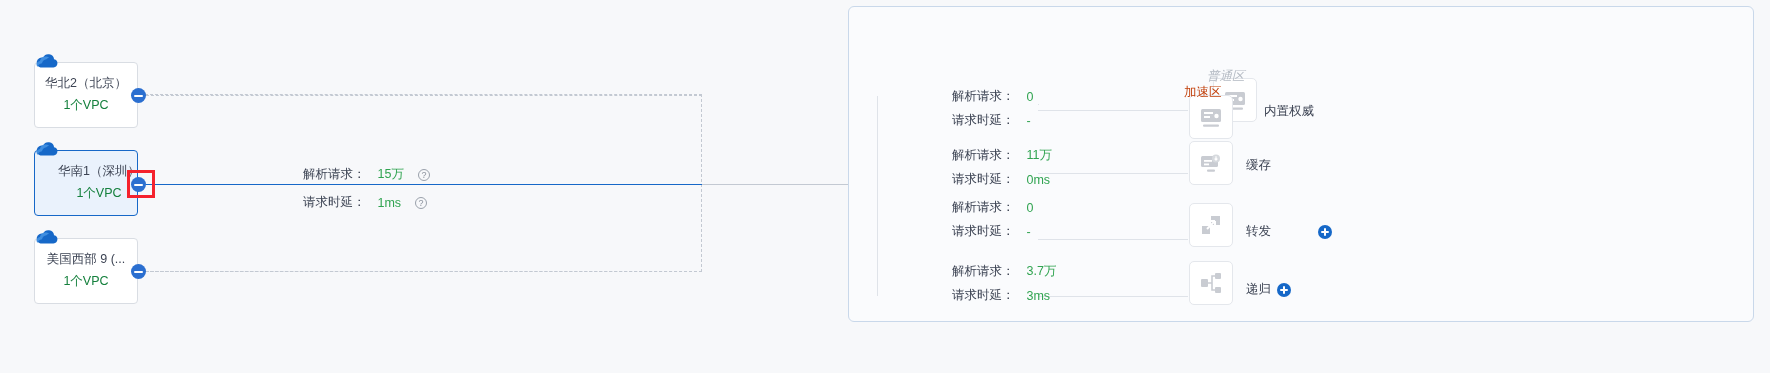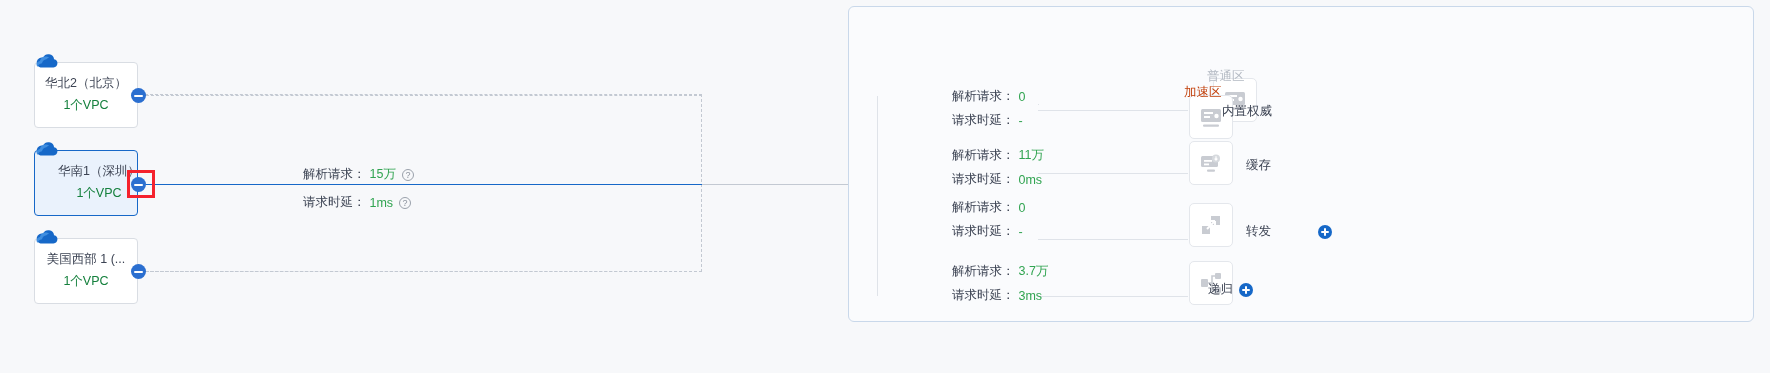--- a/index.html
+++ b/index.html
@@ -96,21 +96,21 @@
 
   
   .metric {
     position: absolute;
     font-size: 12.5px;
     color: #3c4353;
     white-space: nowrap;
     z-index: 7;
     display: flex;
     align-items: center;
-    gap: 4px;
+    gap: 12px;
   }
   .metric .m-key { color: #3c4353; }
   .metric .m-val { color: #31a451; }
   .qmark {
     display: inline-block;
     width: 12px; height: 12px;
     border: 1px solid #9aa1ab;
     border-radius: 50%;
     color: #8b929c;
     font-size: 9px;
@@ -252,21 +252,21 @@
     <span class="m-val">15万</span>
     <span class="qmark">?</span>
   </div>
   <div class="metric" style="left:303px; top:194px;">
     <span class="m-key">请求时延：</span>
     <span class="m-val">1ms</span>
     <span class="qmark">?</span>
   </div>
 
   <div class="region-card" style="left:34px; top:238px;">
-    <span class="r-name">美国西部 1 (...</span>
+    <span class="r-name">美国西部 9 (...</span>
     <span class="r-vpc">1个VPC</span>
   </div>
   <svg class="cloud-badge" style="left:34px; top:228px;" viewBox="0 0 26 20">
     <path d="M6.5 15.5h13a4.2 4.2 0 0 0 .6-8.3A5.8 5.8 0 0 0 9.1 5.6 4.6 4.6 0 0 0 6.5 15.5z" fill="#1668c8"></path>
     <path d="M2.5 12.8c0-2.1 1.5-3.6 3.4-3.8.5-2.6 2.8-4.5 5.6-4.5 1.4 0 2.7.5 3.6 1.3-1.1.2-2 .7-2.7 1.5-2.3.3-4 1.9-4.4 4C5.6 11.6 4 12.9 3.9 14.8A3.1 3.1 0 0 1 2.5 12.8z" fill="#3f8ee0"></path>
   </svg>
   <div class="handle" style="left:131px; top:264px;"></div>
   <div class="dash-h" style="left:146px; top:271px; width:556px;"></div>
 
   <div id="panel"></div>
@@ -285,33 +285,33 @@
 
   <div class="tile behind" style="left:1213px; top:78px;">
     <svg width="26" height="26" viewBox="0 0 26 26">
       <rect x="3" y="5" width="20" height="13" rx="1.5" fill="#c9ccd2"></rect>
       <rect x="6" y="8" width="9" height="2" fill="#ffffff"></rect>
       <rect x="6" y="12" width="6" height="2" fill="#ffffff"></rect>
       <circle cx="18.5" cy="12" r="2.2" fill="#ffffff"></circle>
       <rect x="5" y="20.5" width="16" height="2.3" rx="1" fill="#c9ccd2"></rect>
     </svg>
   </div>
-  <div class="zone-tag normal" style="left:1207px; top:68px;">普通区</div>
+  <div class="zone-tag normal" style="left:1207px; top:68px;font-style:italic;">普通区</div>
 
   <div class="tile" style="left:1189px; top:95px;">
     <svg width="26" height="26" viewBox="0 0 26 26">
       <rect x="3" y="5" width="20" height="13" rx="1.5" fill="#c9ccd2"></rect>
       <rect x="6" y="8" width="9" height="2" fill="#ffffff"></rect>
       <rect x="6" y="12" width="6" height="2" fill="#ffffff"></rect>
       <circle cx="18.5" cy="12" r="2.2" fill="#ffffff"></circle>
       <rect x="5" y="20.5" width="16" height="2.3" rx="1" fill="#c9ccd2"></rect>
     </svg>
   </div>
   <div class="zone-tag accel" style="left:1184px; top:84px;">加速区</div>
-  <div class="node-label" style="left:1222px; top:103px;">
+  <div class="node-label" style="left:1264px; top:103px;">
     <span>内置权威</span>
   </div>
 
   <div class="panel-row-line" style="left:1038px; top:173px; width:150px;"></div>
   <div class="metric" style="left:952px; top:147px;">
     <span class="m-key">解析请求：</span>
     <span class="m-val">11万</span>
   </div>
   <div class="metric" style="left:952px; top:171px;">
     <span class="m-key">请求时延：</span>
@@ -363,20 +363,20 @@
     <span class="m-val">3ms</span>
   </div>
   <div class="tile" style="left:1189px; top:261px;">
     <svg width="26" height="26" viewBox="0 0 26 26">
       <rect x="3" y="9" width="7" height="8" rx="1" fill="#c9ccd2"></rect>
       <rect x="17" y="3" width="6" height="6" rx="1" fill="#c9ccd2"></rect>
       <rect x="17" y="17" width="6" height="6" rx="1" fill="#c9ccd2"></rect>
       <path d="M10 13h4V6h3M10 13h4v7h3" stroke="#c9ccd2" stroke-width="1.6" fill="none"></path>
     </svg>
   </div>
-  <div class="node-label" style="left:1208px; top:281px;justify-content:center;">
+  <div class="node-label" style="left:1246px; top:281px;justify-content:center;">
     <span>递归</span>
     <span class="plus-btn"></span>
   </div>
 
   <div class="elbow" style="left:1038px; top:104px; width:0px; height:0px;"></div>
 
 </div>
 
 </body></html>

